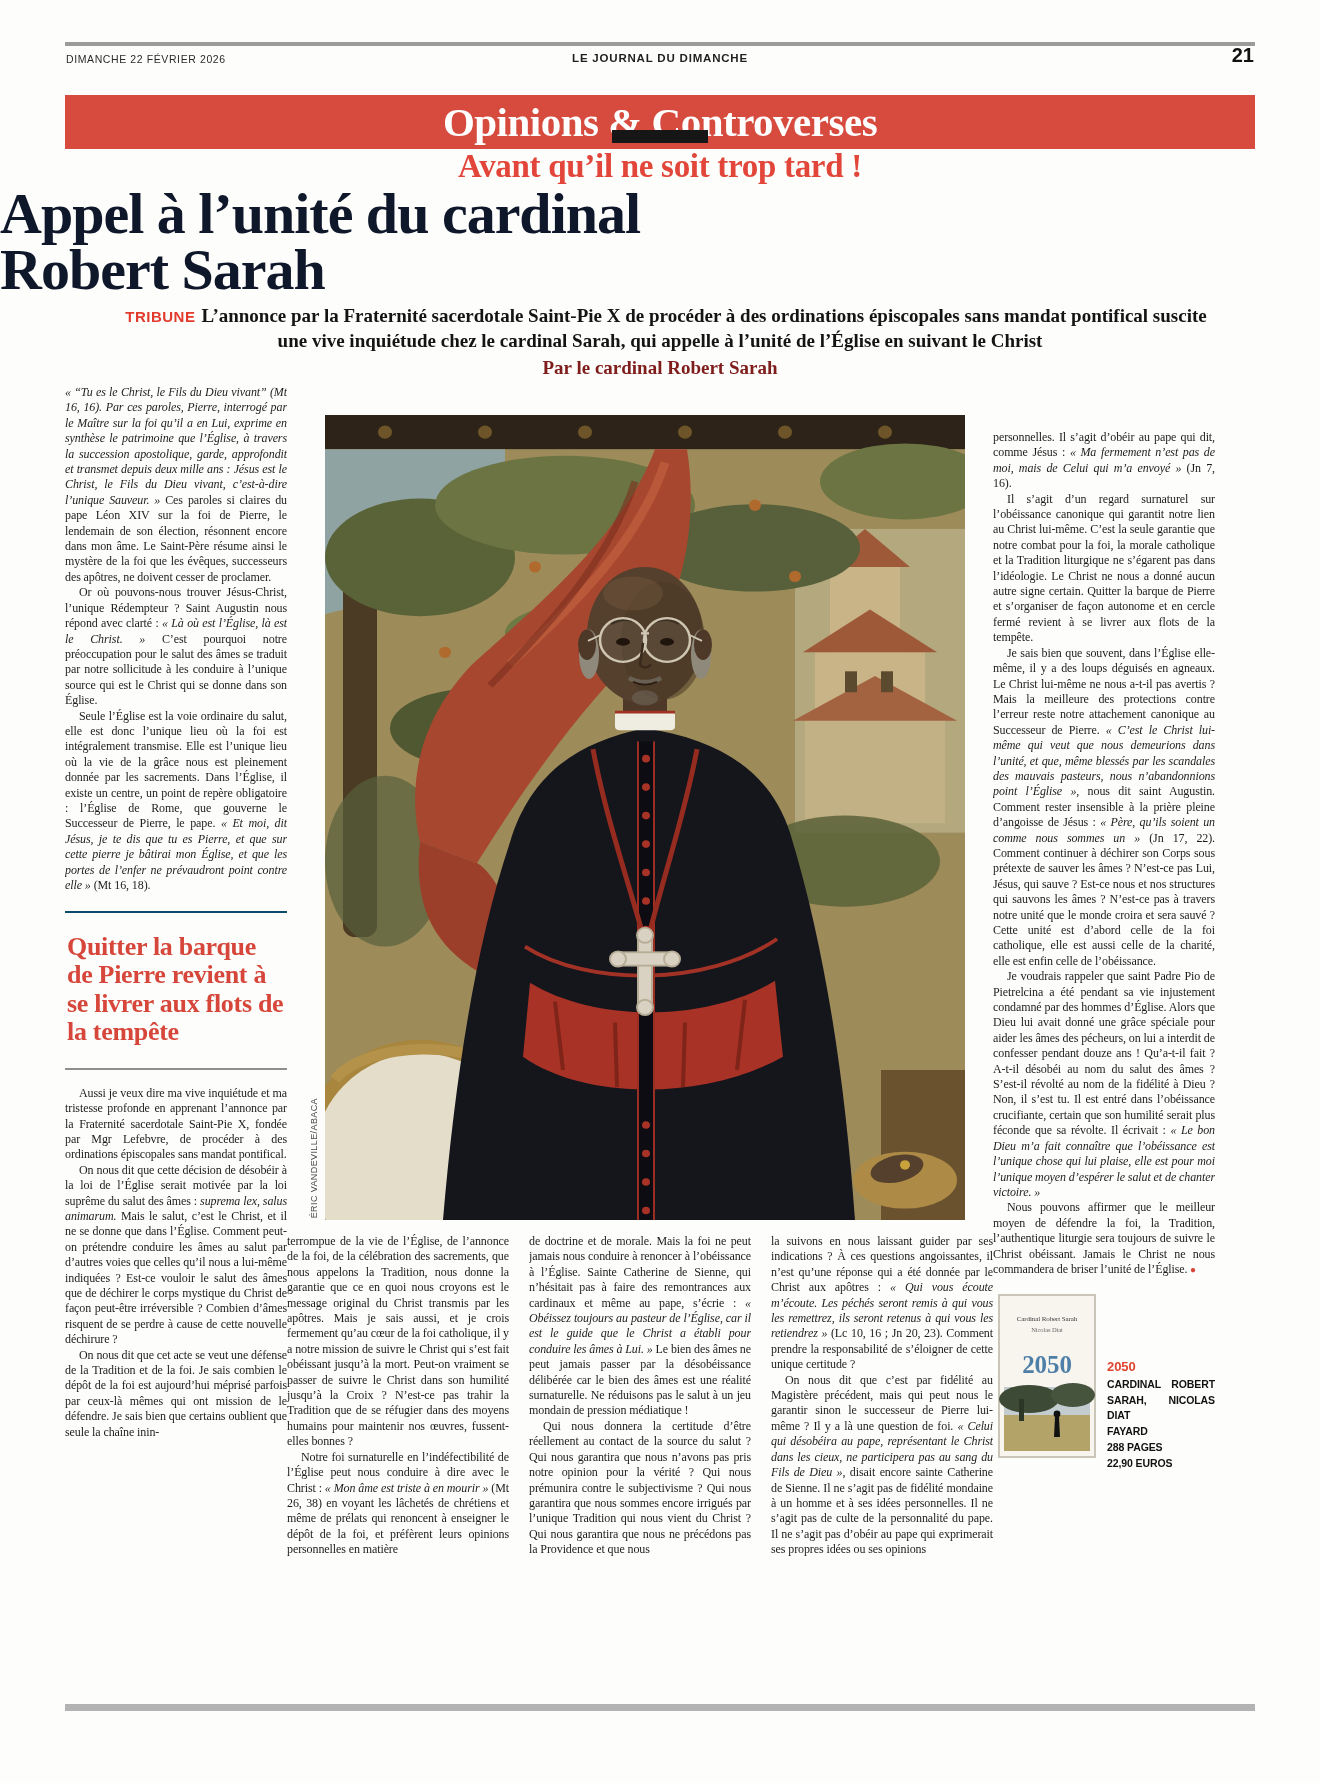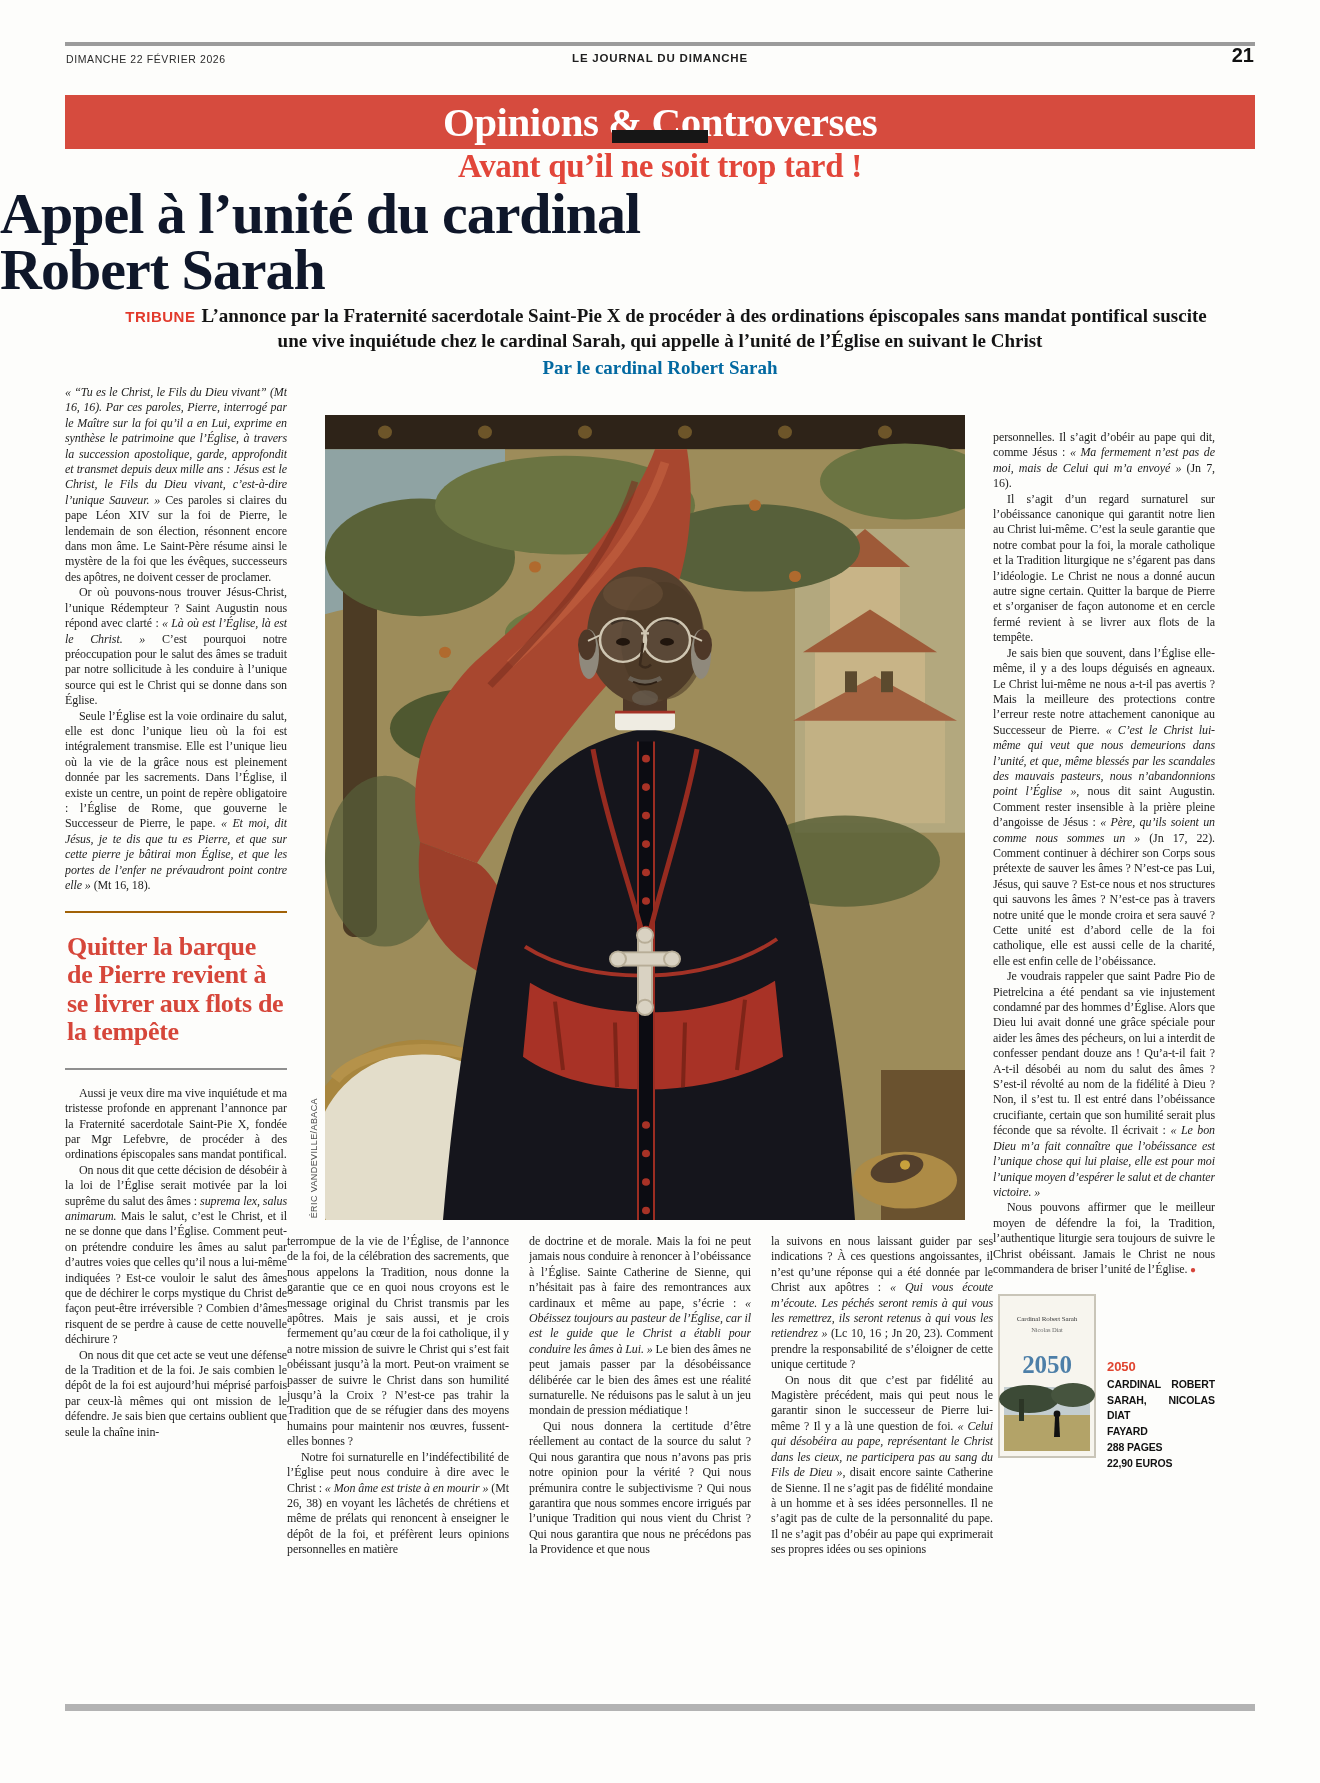--- a/index.html
+++ b/index.html
@@ -21,32 +21,32 @@
   
   .kicker{position:absolute;left:0;right:0;top:148px;text-align:center;color:#e2463a;
           font-size:33px;font-weight:700;letter-spacing:-.3px;}
   .headline{position:absolute;left:0;right:0;top:186px;text-align:left;color:#0f172a;
             font-size:58px;line-height:.97;font-weight:700;letter-spacing:-1px;}
   .standfirst{position:absolute;left:110px;right:110px;top:303px;text-align:center;
               font-size:19px;font-weight:700;line-height:1.32;color:#141414;}
   .sf-label{color:#e23a2c;font-family:"Liberation Sans",sans-serif;font-size:15px;
             letter-spacing:.5px;margin-right:6px;margin-left:12px;}
   .byline{position:absolute;left:0;right:0;top:357px;text-align:center;font-size:19px;
-          font-weight:700;color:#0369a1;}
+          font-weight:700;color:#7f1d1d;}
   
   .main{position:absolute;left:65px;top:385px;width:1190px;height:1318px;display:grid;
         grid-template-columns:222px 706px 222px;}
   .colx{font-size:12px;line-height:15.4px;text-align:justify;letter-spacing:-.1px;overflow:hidden;}
   .para{margin:0;text-indent:14px;}
   .noindent{text-indent:0;}
   .it{font-style:italic;}
   .dot{color:#d6453a;font-size:10px;}
   .col5pad{padding-top:45px;display:flex;flex-direction:column;height:1318px;box-sizing:border-box;}
   
-  .pullquote{margin:18px 0 16px;padding:20px 2px 22px;border-top:2px solid #a16207;
+  .pullquote{margin:18px 0 16px;padding:20px 2px 22px;border-top:2px solid #0c4a6e;
              border-bottom:2px solid #8f8f8f;color:#d6463a;font-size:26px;line-height:1.08;
              font-weight:700;letter-spacing:-.3px;text-align:left;text-indent:0;}
   
   .mid{display:flex;flex-direction:column;}
   .photo{position:relative;margin:30px 28px 0 38px;height:805px;background:#9d8c5a;}
   .photo svg{display:block;width:100%;height:100%;}
   .caption{position:absolute;left:22px;top:26px;width:240px;color:#fff;
            font-family:"Liberation Sans",sans-serif;font-size:14.5px;font-weight:700;
            line-height:1.25;text-shadow:0 1px 3px rgba(0,0,0,.65);}
   .credit{position:absolute;left:-16px;bottom:2px;writing-mode:vertical-rl;

